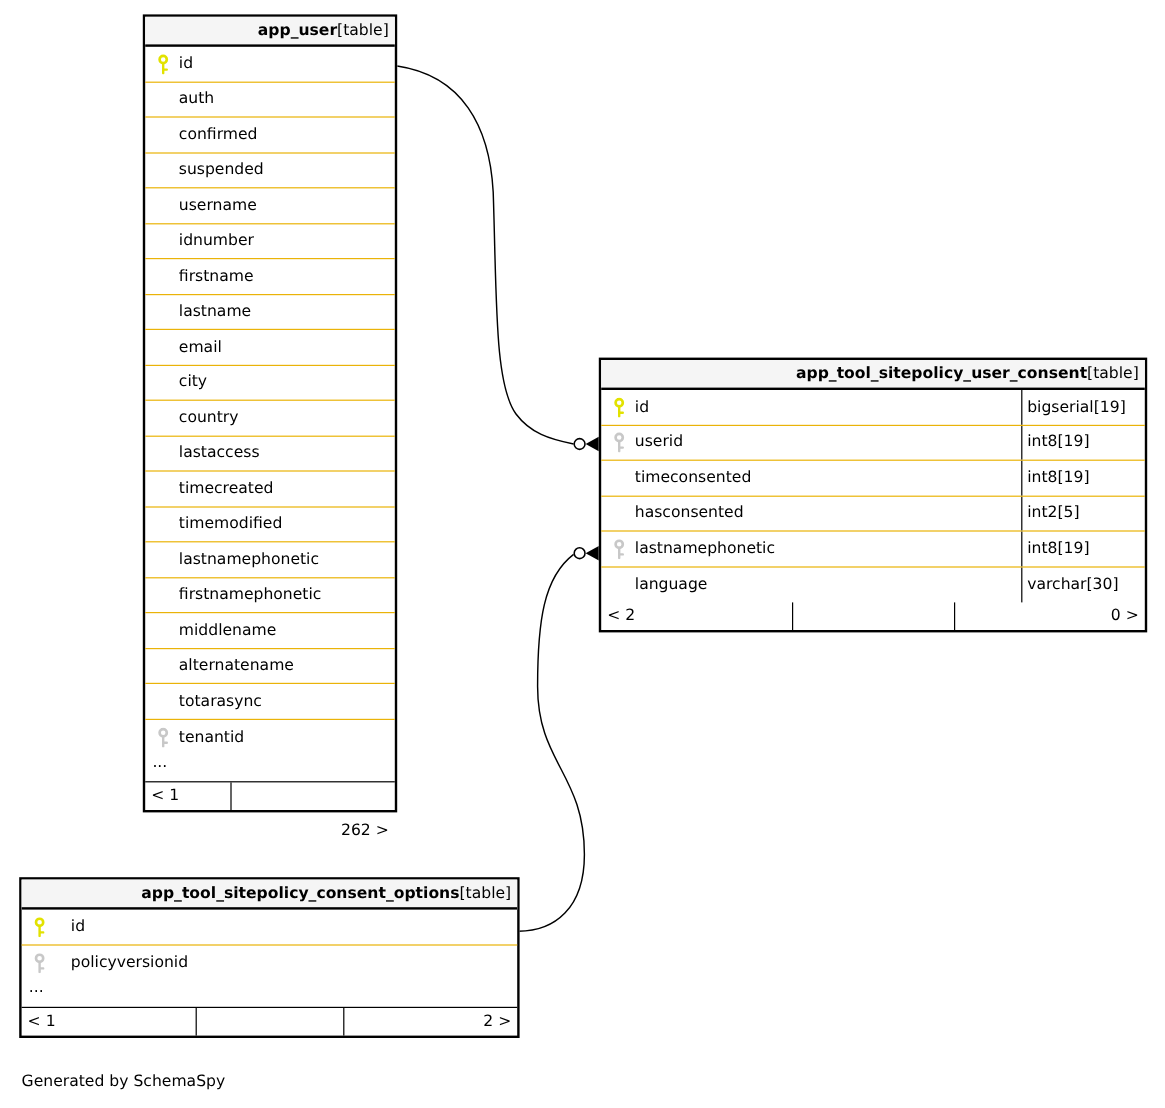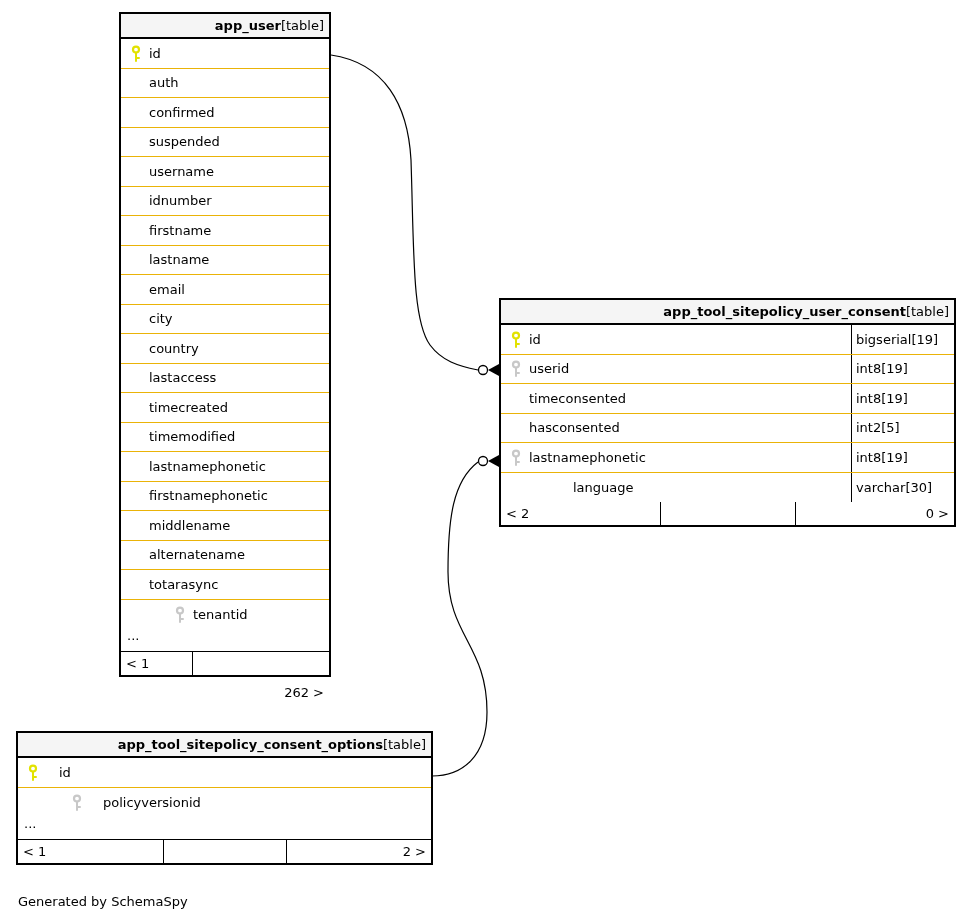--- a/index.html
+++ b/index.html
@@ -20,21 +20,21 @@
   .hdr{
     display:flex;justify-content:flex-end;align-items:center;
     height:25px;background:#f5f5f5;border-bottom:2px solid #000;
     padding:0 5px 0 6px;
   }
   .hdr .t{font-weight:bold;}
   .row{
     display:flex;align-items:center;height:29.5px;
     border-bottom:1px solid #eab308;padding-left:9px;
   }
-  .row:last-child{border-bottom:none;margin-left:44px;}
+  .row:last-child{border-bottom:none;}
   .keyicon{width:12px;height:17px;display:flex;align-items:center;flex:0 0 12px;}
   .cname{margin-left:7px;white-space:nowrap;}
   .gap-wide .cname{margin-left:20px;}
   .ctype{
     margin-left:auto;flex:0 0 103px;align-self:stretch;
     border-left:1px solid #000;display:flex;align-items:center;
     padding-left:4px;white-space:nowrap;
   }
   .dots{
     height:23px;border-bottom:1px solid #000;display:flex;

